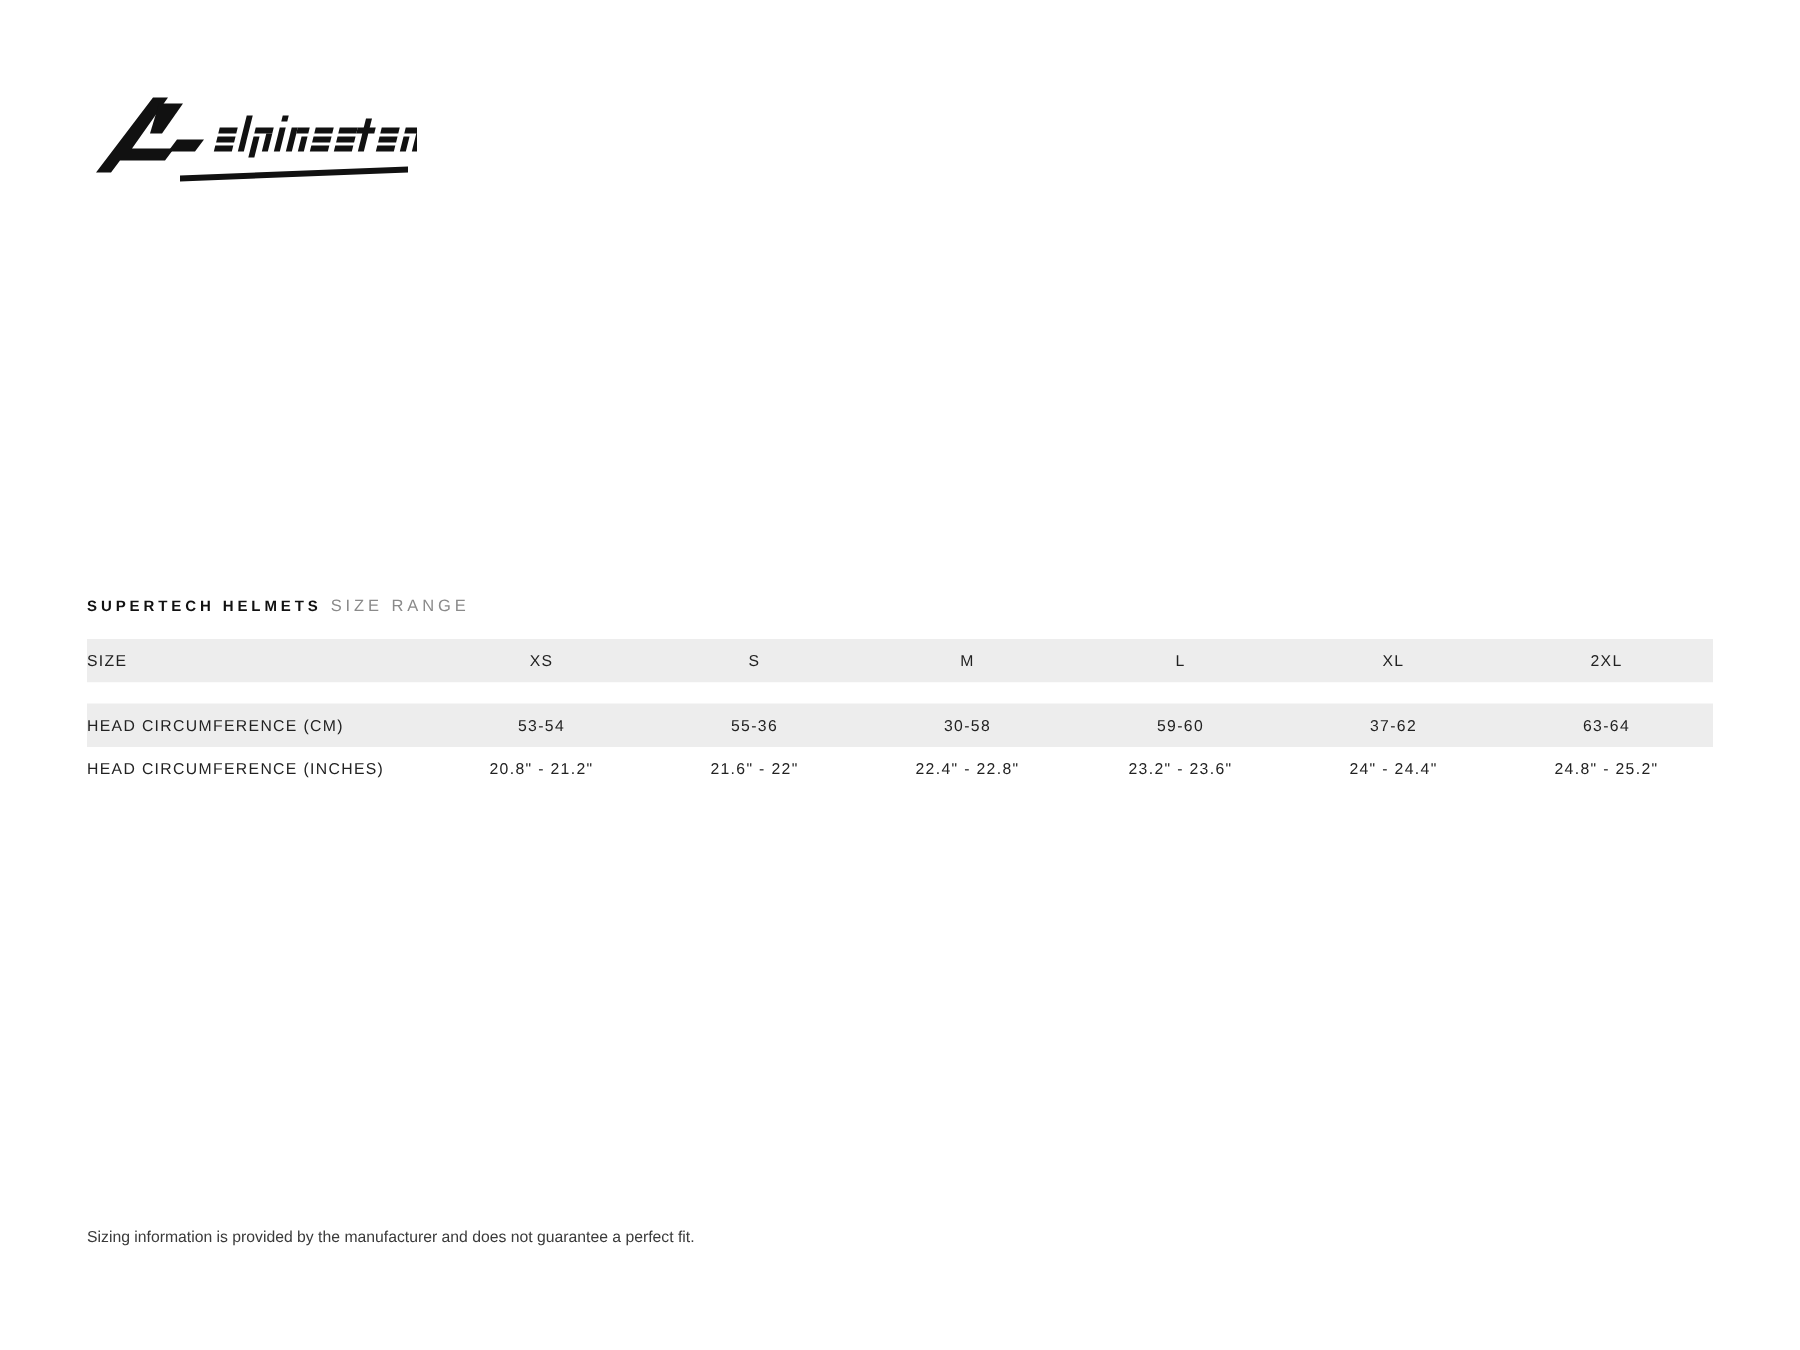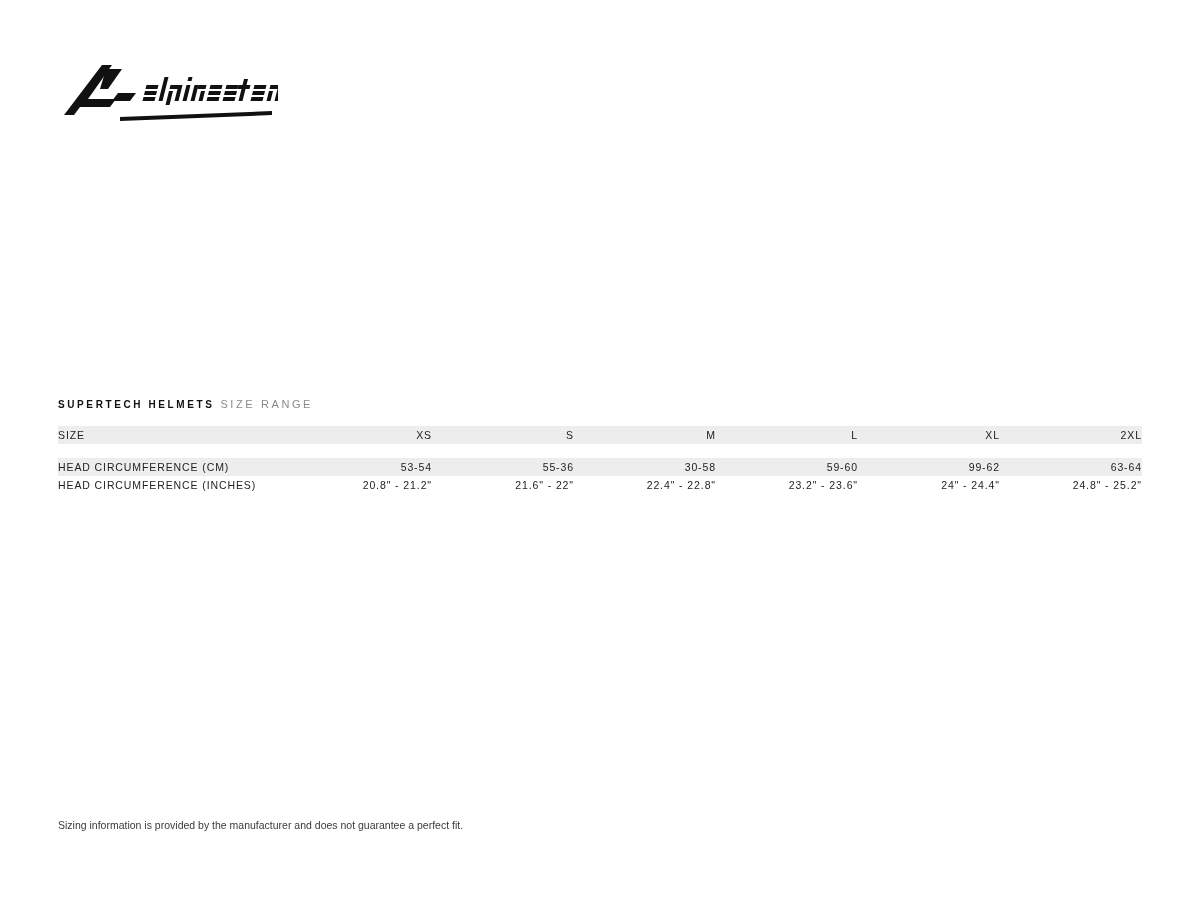--- a/index.html
+++ b/index.html
@@ -52,21 +52,21 @@
   
   .size-table {
     position: absolute;
     left: 58px;
     top: 426px;
     width: 1084px;
     border-collapse: collapse;
     table-layout: fixed;
   }
   .size-table td {
-    height: 18px;
+    height: 29px;
     font-size: 10.5px;
     letter-spacing: 0.9px;
     color: #222;
     vertical-align: middle;
     padding: 0;
   }
   .size-table tr.shaded {
     background: #ededed;
   }
   .size-table tr.plain {
@@ -75,21 +75,21 @@
   .size-table tr.spacer td {
     height: 14px;
     background: #ffffff;
   }
   .lbl {
     padding-left: 22px;
     text-align: left;
     white-space: nowrap;
   }
   .val {
-    text-align: right;
+    text-align: center;
     white-space: nowrap;
   }
   col.c-label { width: 232px; }
   col.c-data  { width: 142px; }
 
   
   .footnote {
     position: absolute;
     left: 58px;
     top: 818px;
@@ -173,21 +173,21 @@
     </tr>
     <tr class="spacer">
       <td colspan="7"></td>
     </tr>
     <tr class="shaded">
       <td class="lbl">HEAD CIRCUMFERENCE (CM)</td>
       <td class="val">53-54</td>
       <td class="val">55-36</td>
       <td class="val">30-58</td>
       <td class="val">59-60</td>
-      <td class="val">99-62</td>
+      <td class="val">37-62</td>
       <td class="val">63-64</td>
     </tr>
     <tr class="plain">
       <td class="lbl">HEAD CIRCUMFERENCE (INCHES)</td>
       <td class="val">20.8" - 21.2"</td>
       <td class="val">21.6" - 22"</td>
       <td class="val">22.4" - 22.8"</td>
       <td class="val">23.2" - 23.6"</td>
       <td class="val">24" - 24.4"</td>
       <td class="val">24.8" - 25.2"</td>

